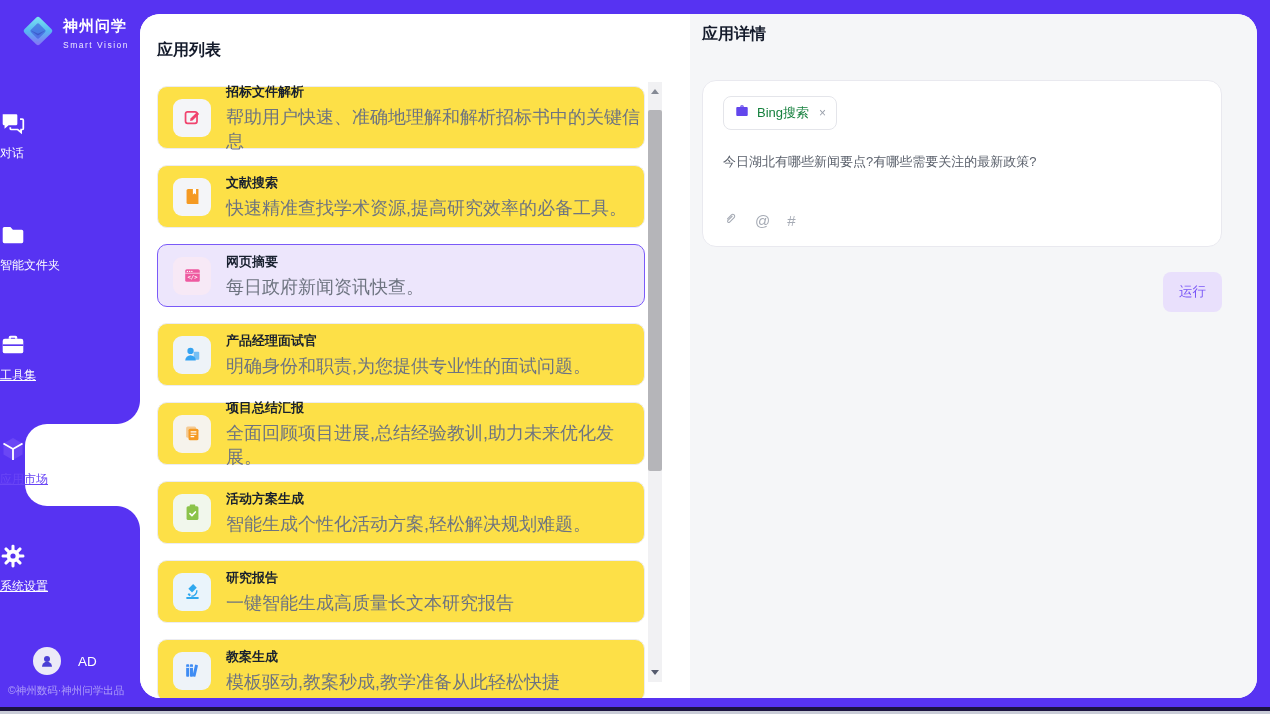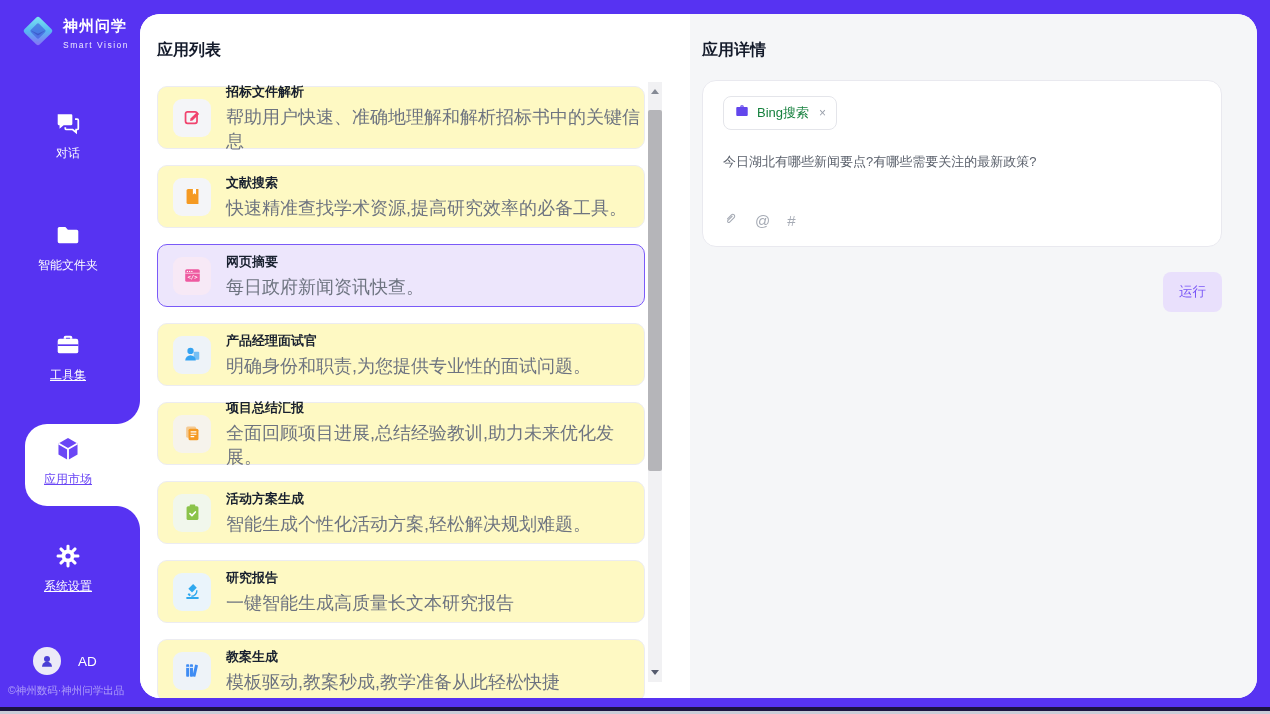--- a/index.html
+++ b/index.html
@@ -11,21 +11,21 @@
   
   .strip-dark { position:absolute; left:0; right:0; bottom:3px; height:4px; background:#1b1440; }
   .strip-gray { position:absolute; left:0; right:0; bottom:0; height:3px; background:#c9ccd7; }
 
   
   .sidebar { position:absolute; left:0; top:0; width:140px; height:711px; color:#fff; }
   .logo-row { position:absolute; left:20px; top:13px; display:flex; align-items:center; gap:7px; }
   .logo-text-title { font-size:15px; font-weight:bold; letter-spacing:1px; }
   .logo-text-sub { font-size:8.5px; letter-spacing:1.5px; color:rgba(255,255,255,.9); margin-top:4px; }
 
-  .nav-item { position:absolute; left:0; width:136px; text-align:center; cursor:pointer; }
+  .nav-item { position:absolute; left:0; width:136px; text-align:left; cursor:pointer; }
   .nav-item .nicon { display:inline-block; }
   .nav-label { font-size:12px; color:#fff; margin-top:5px; }
   .nav-label.underlined { text-decoration:underline; }
   .nav-chat { top:110px; } .nav-folder { top:222px; } .nav-tools { top:332px; }
   .nav-market { top:436px; } .nav-settings { top:543px; }
   .nav-market .nav-label { color:#6a46f5; }
 
   .nav-bubble { position:absolute; left:25px; top:424px; width:115px; height:82px; background:#fff; border-radius:22px 0 0 22px; }
   .notch { position:absolute; left:116px; width:24px; height:24px; }
   .notch-top { top:400px; background:radial-gradient(circle at 0 0, #5733f2 23.5px, #fff 24.5px); }
@@ -36,37 +36,37 @@
   .user-name { font-size:13.5px; color:#fff; }
   .sidebar-footer { position:absolute; left:8px; top:684px; font-size:10.5px; color:rgba(255,255,255,.5); white-space:nowrap; }
 
   
   .main { position:absolute; left:140px; top:14px; width:1117px; height:684px; background:#fff; border-radius:20px; overflow:hidden; display:flex; }
 
   .list-col { position:relative; width:550px; background:#fff; flex:none; }
   .panel-title { font-size:16px; font-weight:bold; color:#141b2b; }
   .list-title { position:absolute; left:17px; top:26px; }
   .rows { position:absolute; left:17px; top:72px; width:488px; }
-  .app-row { height:63px; margin-bottom:16px; border:1px solid #ececf1; border-radius:10px; background:#fef9c3; display:flex; align-items:center; gap:15px; padding-left:15px; cursor:pointer; }
+  .app-row { height:63px; margin-bottom:16px; border:1px solid #ececf1; border-radius:10px; background:#fde047; display:flex; align-items:center; gap:15px; padding-left:15px; cursor:pointer; }
   .app-row.selected { border:1.5px solid #7a5af8; background:#ede6fc; }
   .tile { width:38px; height:38px; border-radius:9px; background:#f4f5f8; display:flex; align-items:center; justify-content:center; flex:none; }
   .tile svg { width:19px; height:19px; }
   .row-text { display:flex; flex-direction:column; gap:4px; }
   .row-title { font-size:13px; font-weight:bold; color:#18202f; }
   .row-desc { font-size:18px; color:#6e7480; }
 
   
   .scrollbar { position:absolute; left:508px; top:68px; width:14px; height:600px; background:#f1f1f3; }
   .sb-thumb { position:absolute; left:0; top:28px; width:14px; height:361px; background:#b5b5b9; border-radius:2px; }
   .sb-arrow { position:absolute; left:3px; width:0; height:0; border-left:4px solid transparent; border-right:4px solid transparent; }
   .sb-up { top:7px; border-bottom:5px solid #858a95; }
   .sb-down { bottom:7px; border-top:5px solid #555b6e; }
 
   .detail-col { position:relative; flex:1; background:#f5f6f8; }
-  .detail-title { position:absolute; left:12px; top:26px; }
+  .detail-title { position:absolute; left:12px; top:10px; }
   .detail-card { position:absolute; left:12px; top:66px; width:520px; height:167px; background:#fff; border:1px solid #e9e9ef; border-radius:14px; }
   .tool-tag { position:absolute; left:20px; top:15px; display:inline-flex; align-items:center; gap:7px; border:1px solid #e4e5ea; border-radius:8px; padding:6px 10px; background:#fff; }
   .tool-tag-label { font-size:13px; color:#15803d; }
   .tag-close { font-size:12px; color:#9aa0ab; margin-left:3px; cursor:pointer; }
   .query-text { position:absolute; left:20px; top:71px; right:20px; font-size:13px; color:#5b616c; line-height:1.5; cursor:text; }
   .input-toolbar { position:absolute; left:20px; top:130px; display:flex; align-items:center; gap:17px; color:#a6abb5; }
   .tb-icon { font-size:15px; line-height:16px; cursor:pointer; }
   .run-btn { position:absolute; top:258px; right:35px; background:#e9e0fc; color:#7a57f6; font-size:13.5px; padding:11px 16px; border:none; border-radius:8px; cursor:pointer; font-family:inherit; }
 </style>
 </head>

